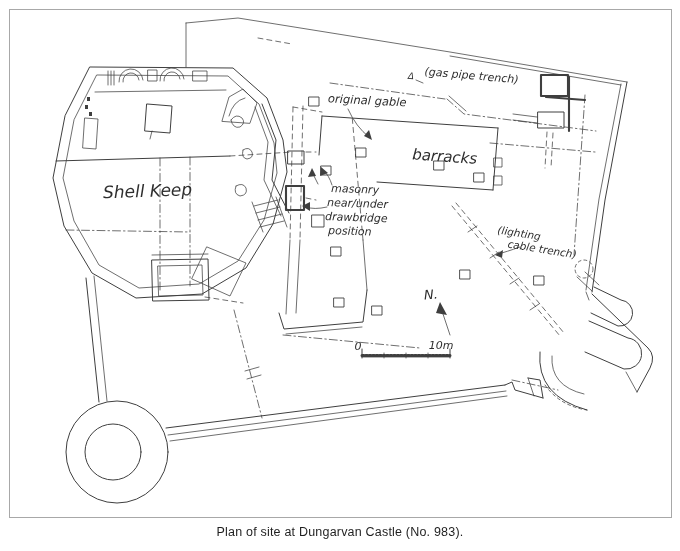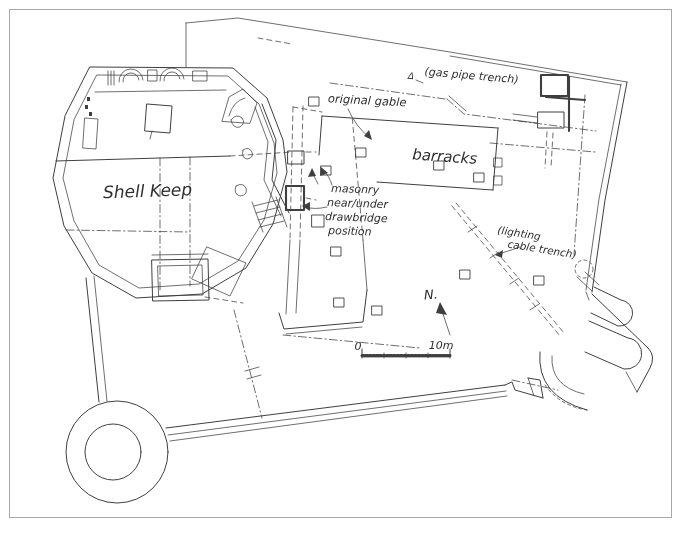--- a/index.html
+++ b/index.html
@@ -226,13 +226,14 @@
       <text x="325" y="220" font-size="11" transform="rotate(2 325 220)">drawbridge</text>
       <text x="328" y="234" font-size="11" transform="rotate(2 328 234)">position</text>
       <text x="497" y="237" font-size="10.5" transform="rotate(9 520 235)">(lighting</text>
       <text x="507" y="251" font-size="10.5" transform="rotate(9 530 250)">cable trench)</text>
       <text x="424" y="299" font-size="13" transform="rotate(-4 430 295)">N.</text>
       <text x="358" y="350" font-size="11" text-anchor="middle">0</text>
       <text x="441" y="349" font-size="11" text-anchor="middle">10m</text>
     </g>
   </svg>
 
+  <div class="caption">Plan of site at Dungarvan Castle (No. 983).</div>
 </div>
 
 </body></html>

